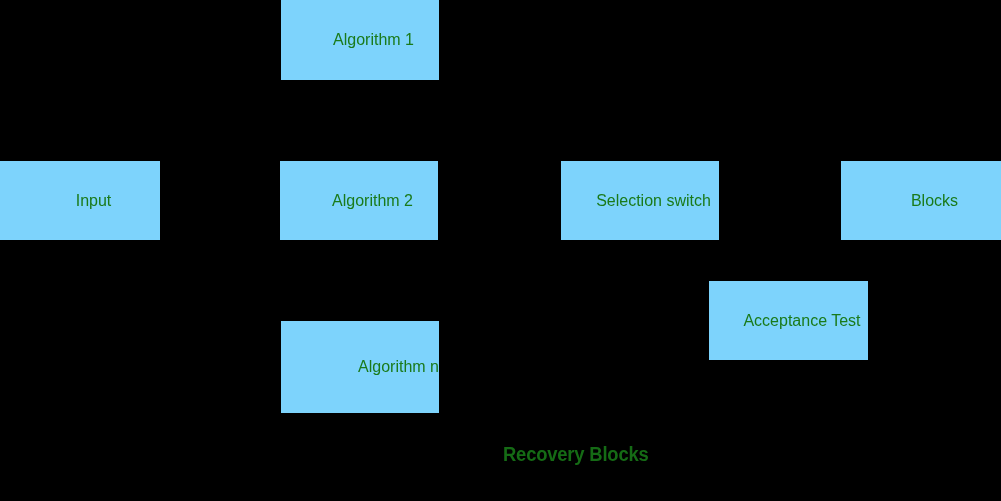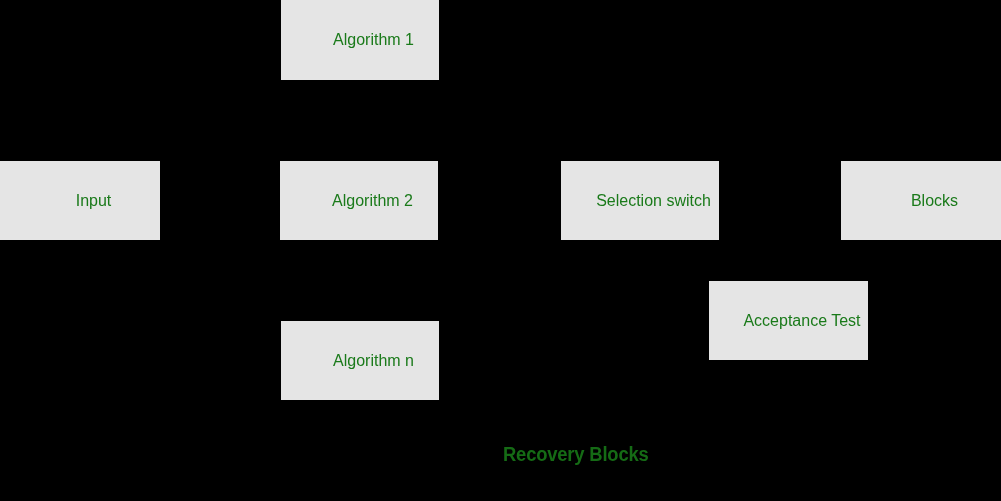--- a/index.html
+++ b/index.html
@@ -10,21 +10,21 @@
   #canvas {
     position: relative;
     width: 1001px;
     height: 501px;
     background: #000000;
     overflow: hidden;
     font-family: "Liberation Sans", sans-serif;
   }
   .node {
     position: absolute;
-    background: #e5e5e5;
+    background: #7dd3fc;
     display: flex;
     align-items: center;
     justify-content: center;
     box-sizing: border-box;
     padding-left: 27px;
   }
   .node-label {
     color: #1a7a1a;
     font-family: "Liberation Sans", sans-serif;
     font-size: 16px;
@@ -67,19 +67,19 @@
   </div>
 
   <div class="node" style="left:841px; top:161px; width:160px; height:79px;">
     <span class="node-label">Blocks</span>
   </div>
 
   <div class="node" style="left:681px; top:281px; width:159px; height:79px;margin-left:28px;">
     <span class="node-label">Acceptance Test</span>
   </div>
 
-  <div class="node" style="left:281px; top:321px; width:158px; height:79px;">
+  <div class="node" style="left:281px; top:321px; width:158px; height:92px;justify-content:flex-end;">
     <span class="node-label">Algorithm n</span>
   </div>
 
   <div class="caption" style="left:503px; top:444px;">Recovery Blocks</div>
 
 </div>
 
 </body></html>

